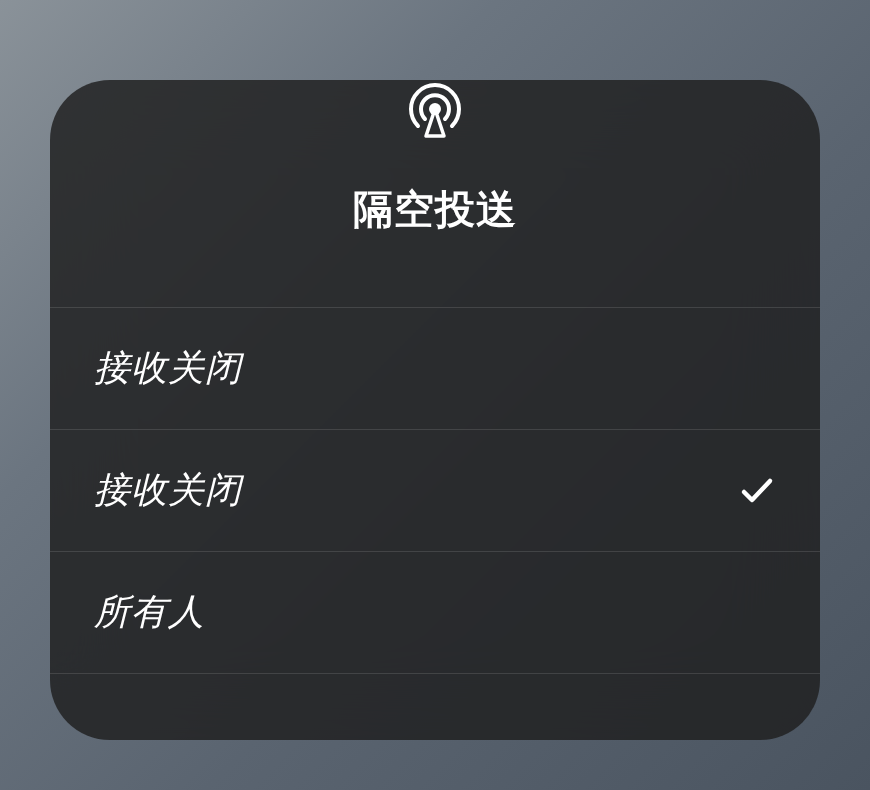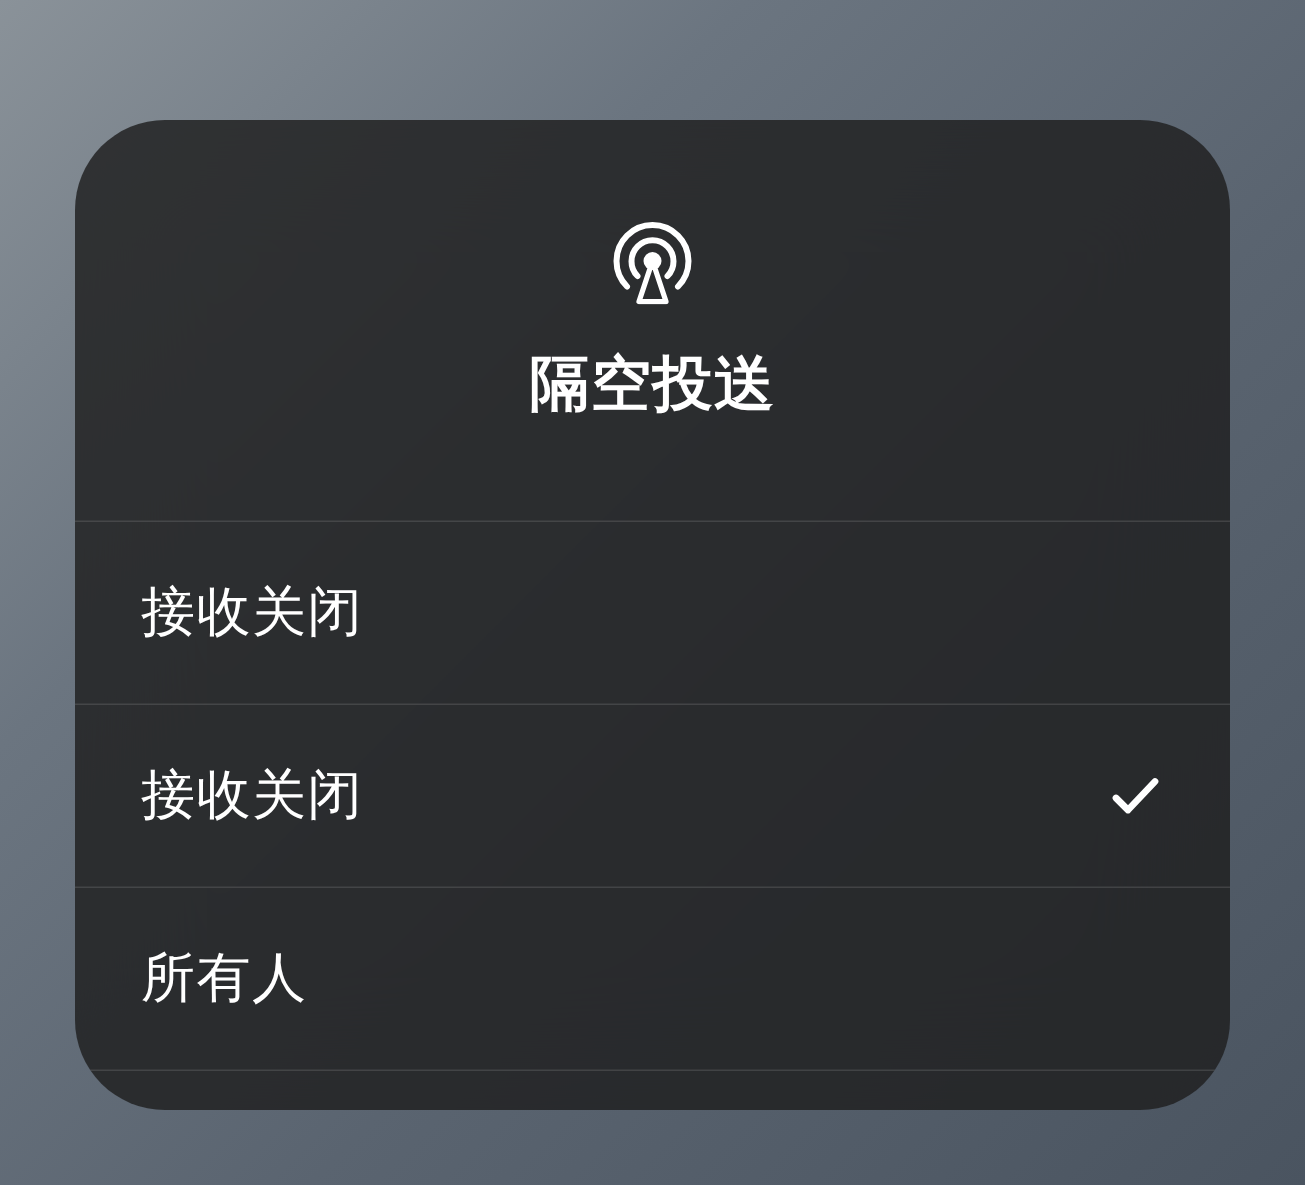--- a/index.html
+++ b/index.html
@@ -23,26 +23,25 @@
       width: 770px;
       height: 660px;
       background: rgba(30, 30, 30, 0.82);
       backdrop-filter: blur(40px);
       border-radius: 60px;
       overflow: hidden;
       margin-top: 30px;
     }
     
     .header {
-      height: 268px;
+      height: 228px;
       display: flex;
       flex-direction: column;
       align-items: center;
-      justify-content: center;
-      gap: 25px;
+      gap: 44px;
       border-bottom: 1px solid rgba(255, 255, 255, 0.12);
     }
     
     .airdrop-icon {
       width: 58px;
       height: 58px;
       display: flex;
       align-items: center;
       justify-content: center;
     }
@@ -66,20 +65,21 @@
     
     .option:last-of-type {
       border-bottom: 1px solid rgba(255, 255, 255, 0.12);
     }
     
     .option-label {
       color: #ffffff;
       font-size: 36px;
       font-weight: 400;
       letter-spacing: 1px;
+      font-style: italic;
     }
     
     .checkmark {
       width: 38px;
       height: 38px;
       display: flex;
       align-items: center;
       justify-content: center;
     }
   </style>

